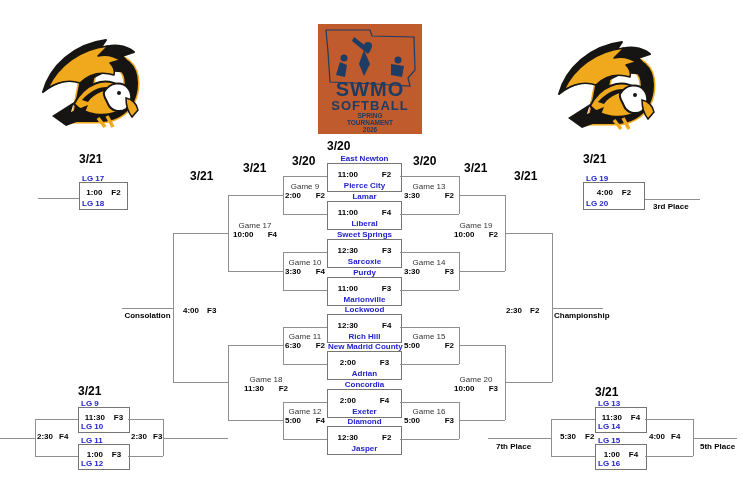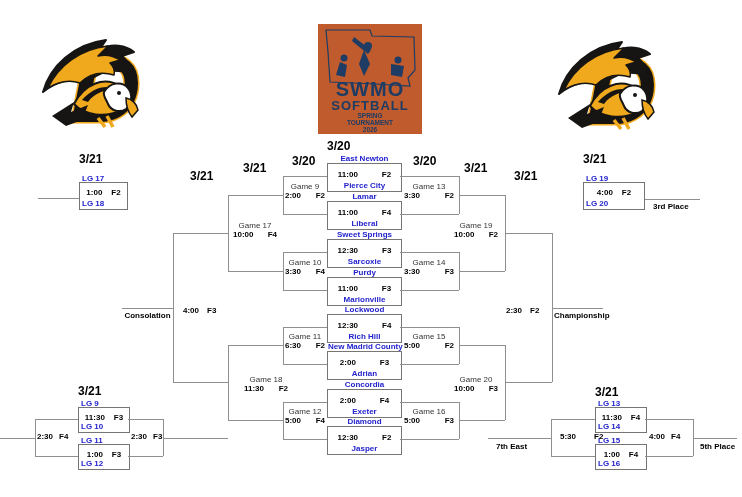--- a/index.html
+++ b/index.html
@@ -363,25 +363,25 @@
     <div class="trow sm">
         <span>1:00</span>
         <span>F4</span>
       </div>
     <div class="lgt bot">LG 16</div>
   </div>
   <div class="hl" style="left:551px;top:419px;width:44px"></div>
   <div class="hl" style="left:551px;top:456px;width:44px"></div>
   <div class="vl" style="left:551px;top:419px;height:37px"></div>
   <div class="hl" style="left:488px;top:438px;width:63px"></div>
-  <div class="tf2" style="left:560px;top:432px;gap:18px">
+  <div class="tf2" style="left:560px;top:432px;gap:9px">
       <span>5:30</span>
       <span>F2</span>
     </div>
-  <div class="plc" style="left:496px;top:442px">7th East</div>
+  <div class="plc" style="left:496px;top:442px">7th Place</div>
   <div class="hl" style="left:645px;top:419px;width:48px"></div>
   <div class="hl" style="left:645px;top:456px;width:48px"></div>
   <div class="vl" style="left:693px;top:419px;height:37px"></div>
   <div class="hl" style="left:693px;top:438px;width:44px"></div>
   <div class="tf2" style="left:649px;top:432px;gap:6px">
       <span>4:00</span>
       <span>F4</span>
     </div>
   <div class="plc" style="left:700px;top:442px">5th Place</div>
 

